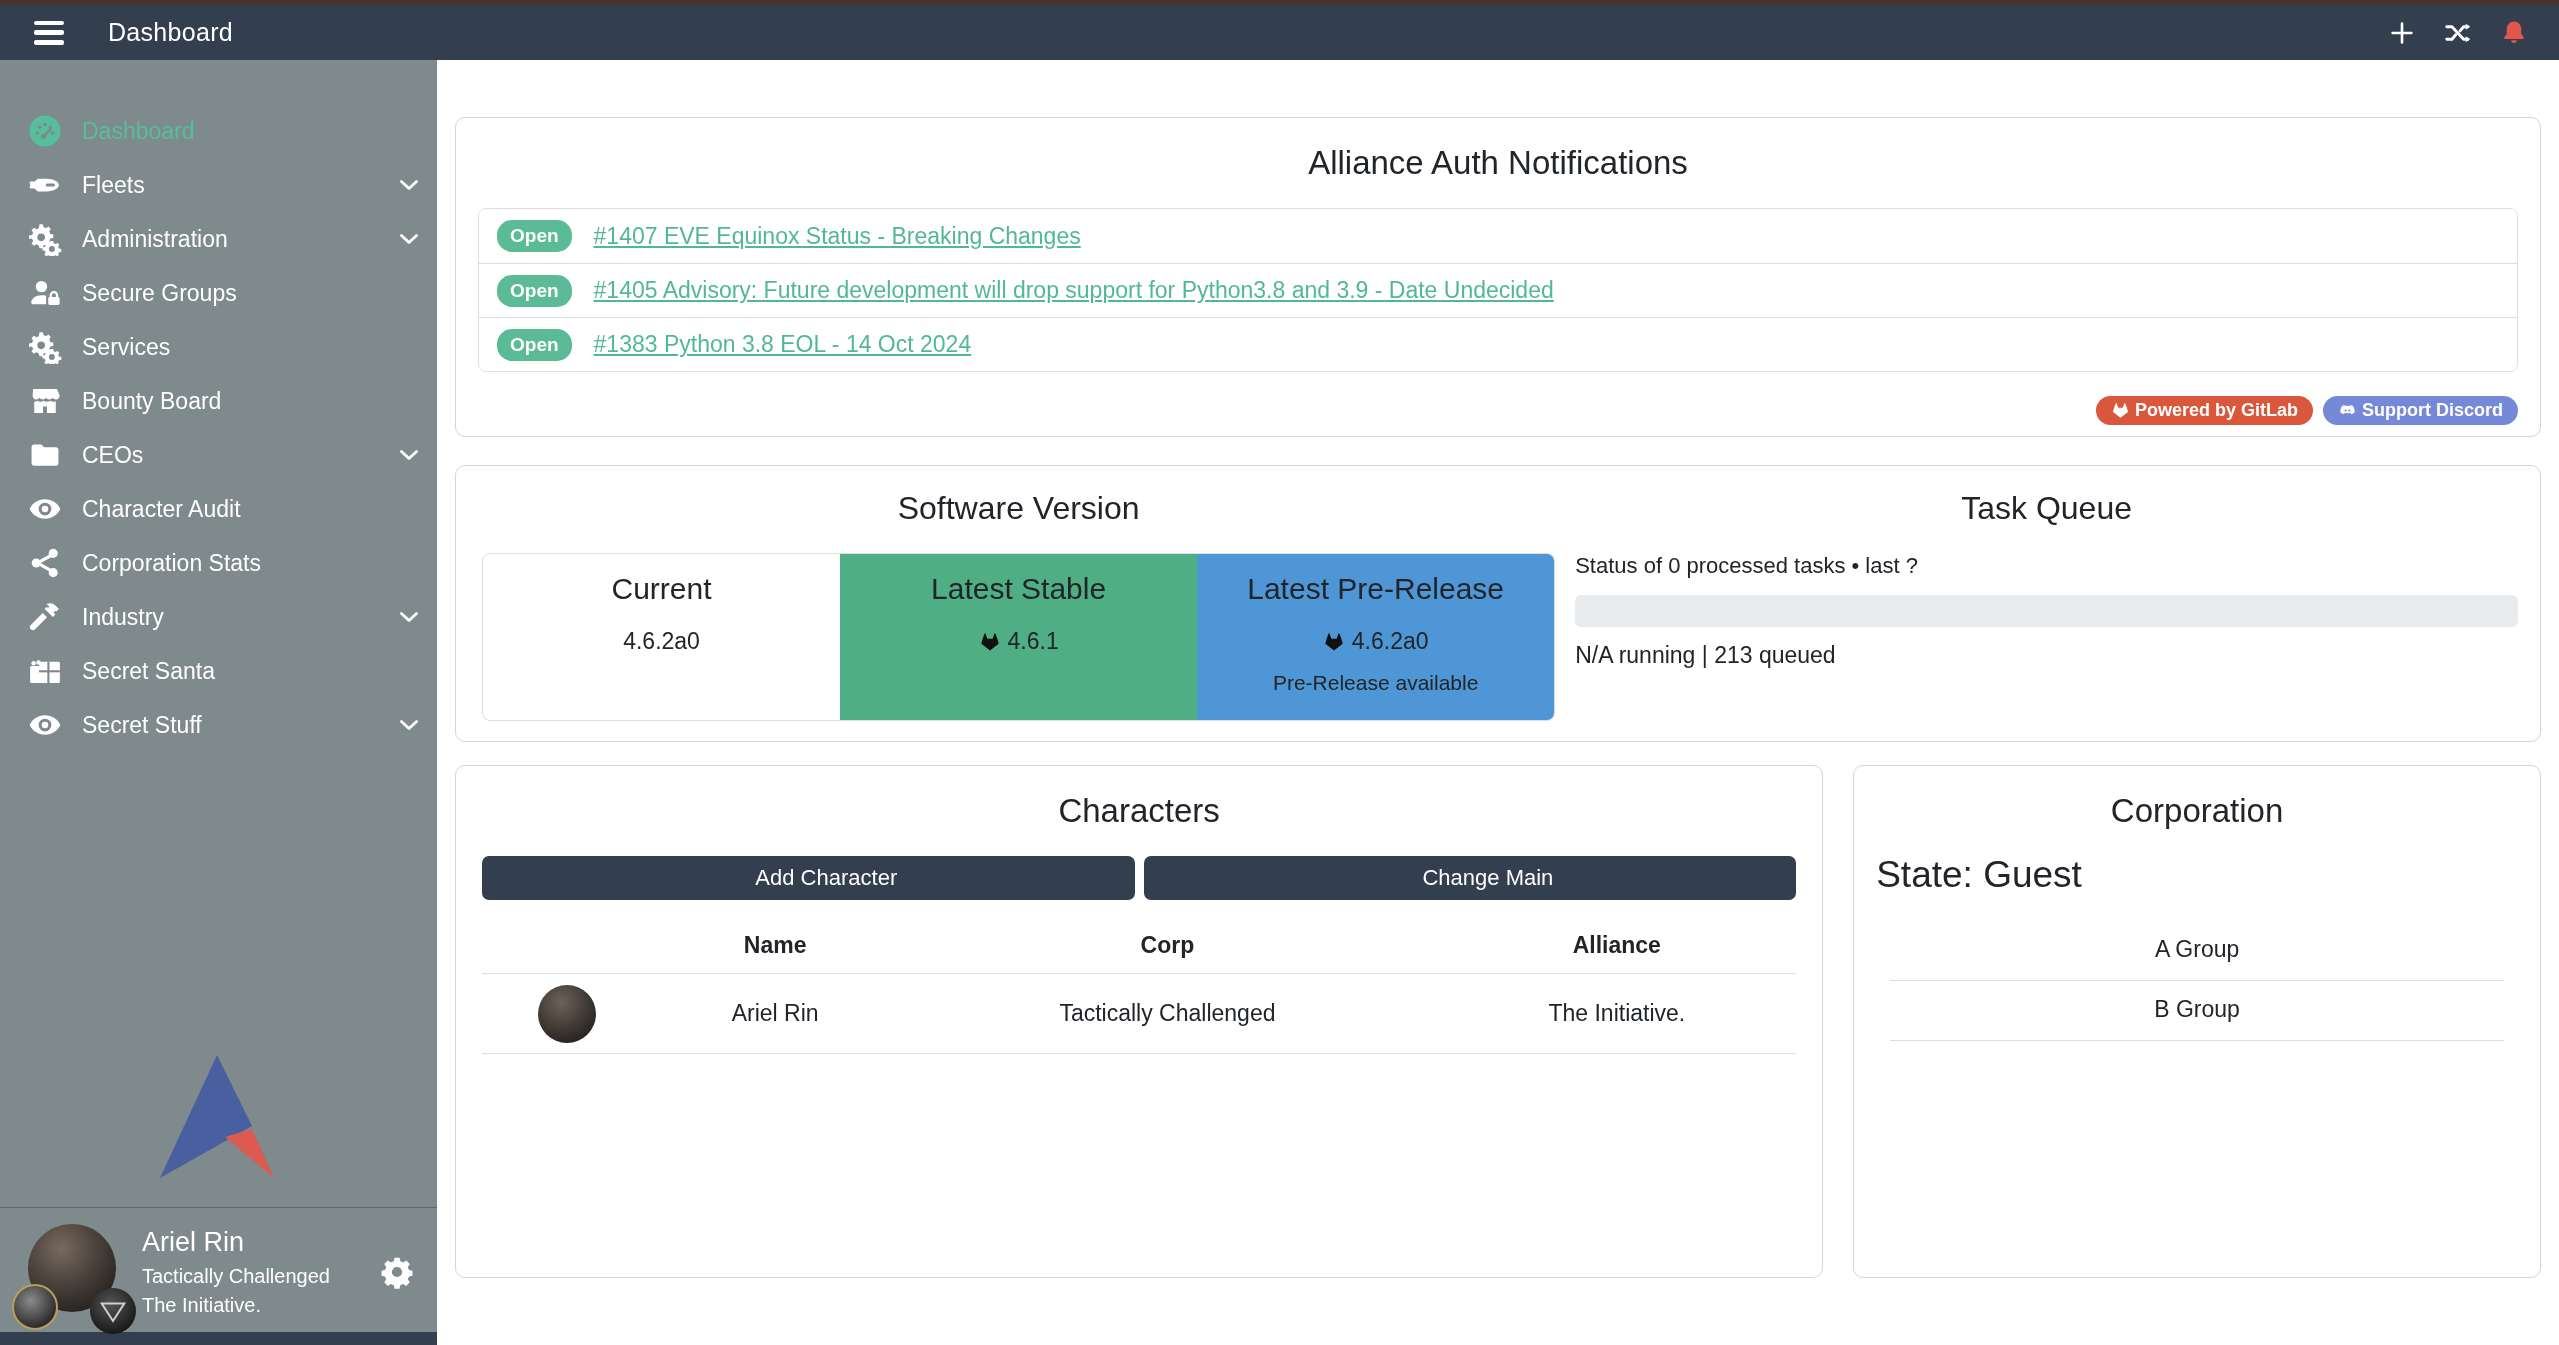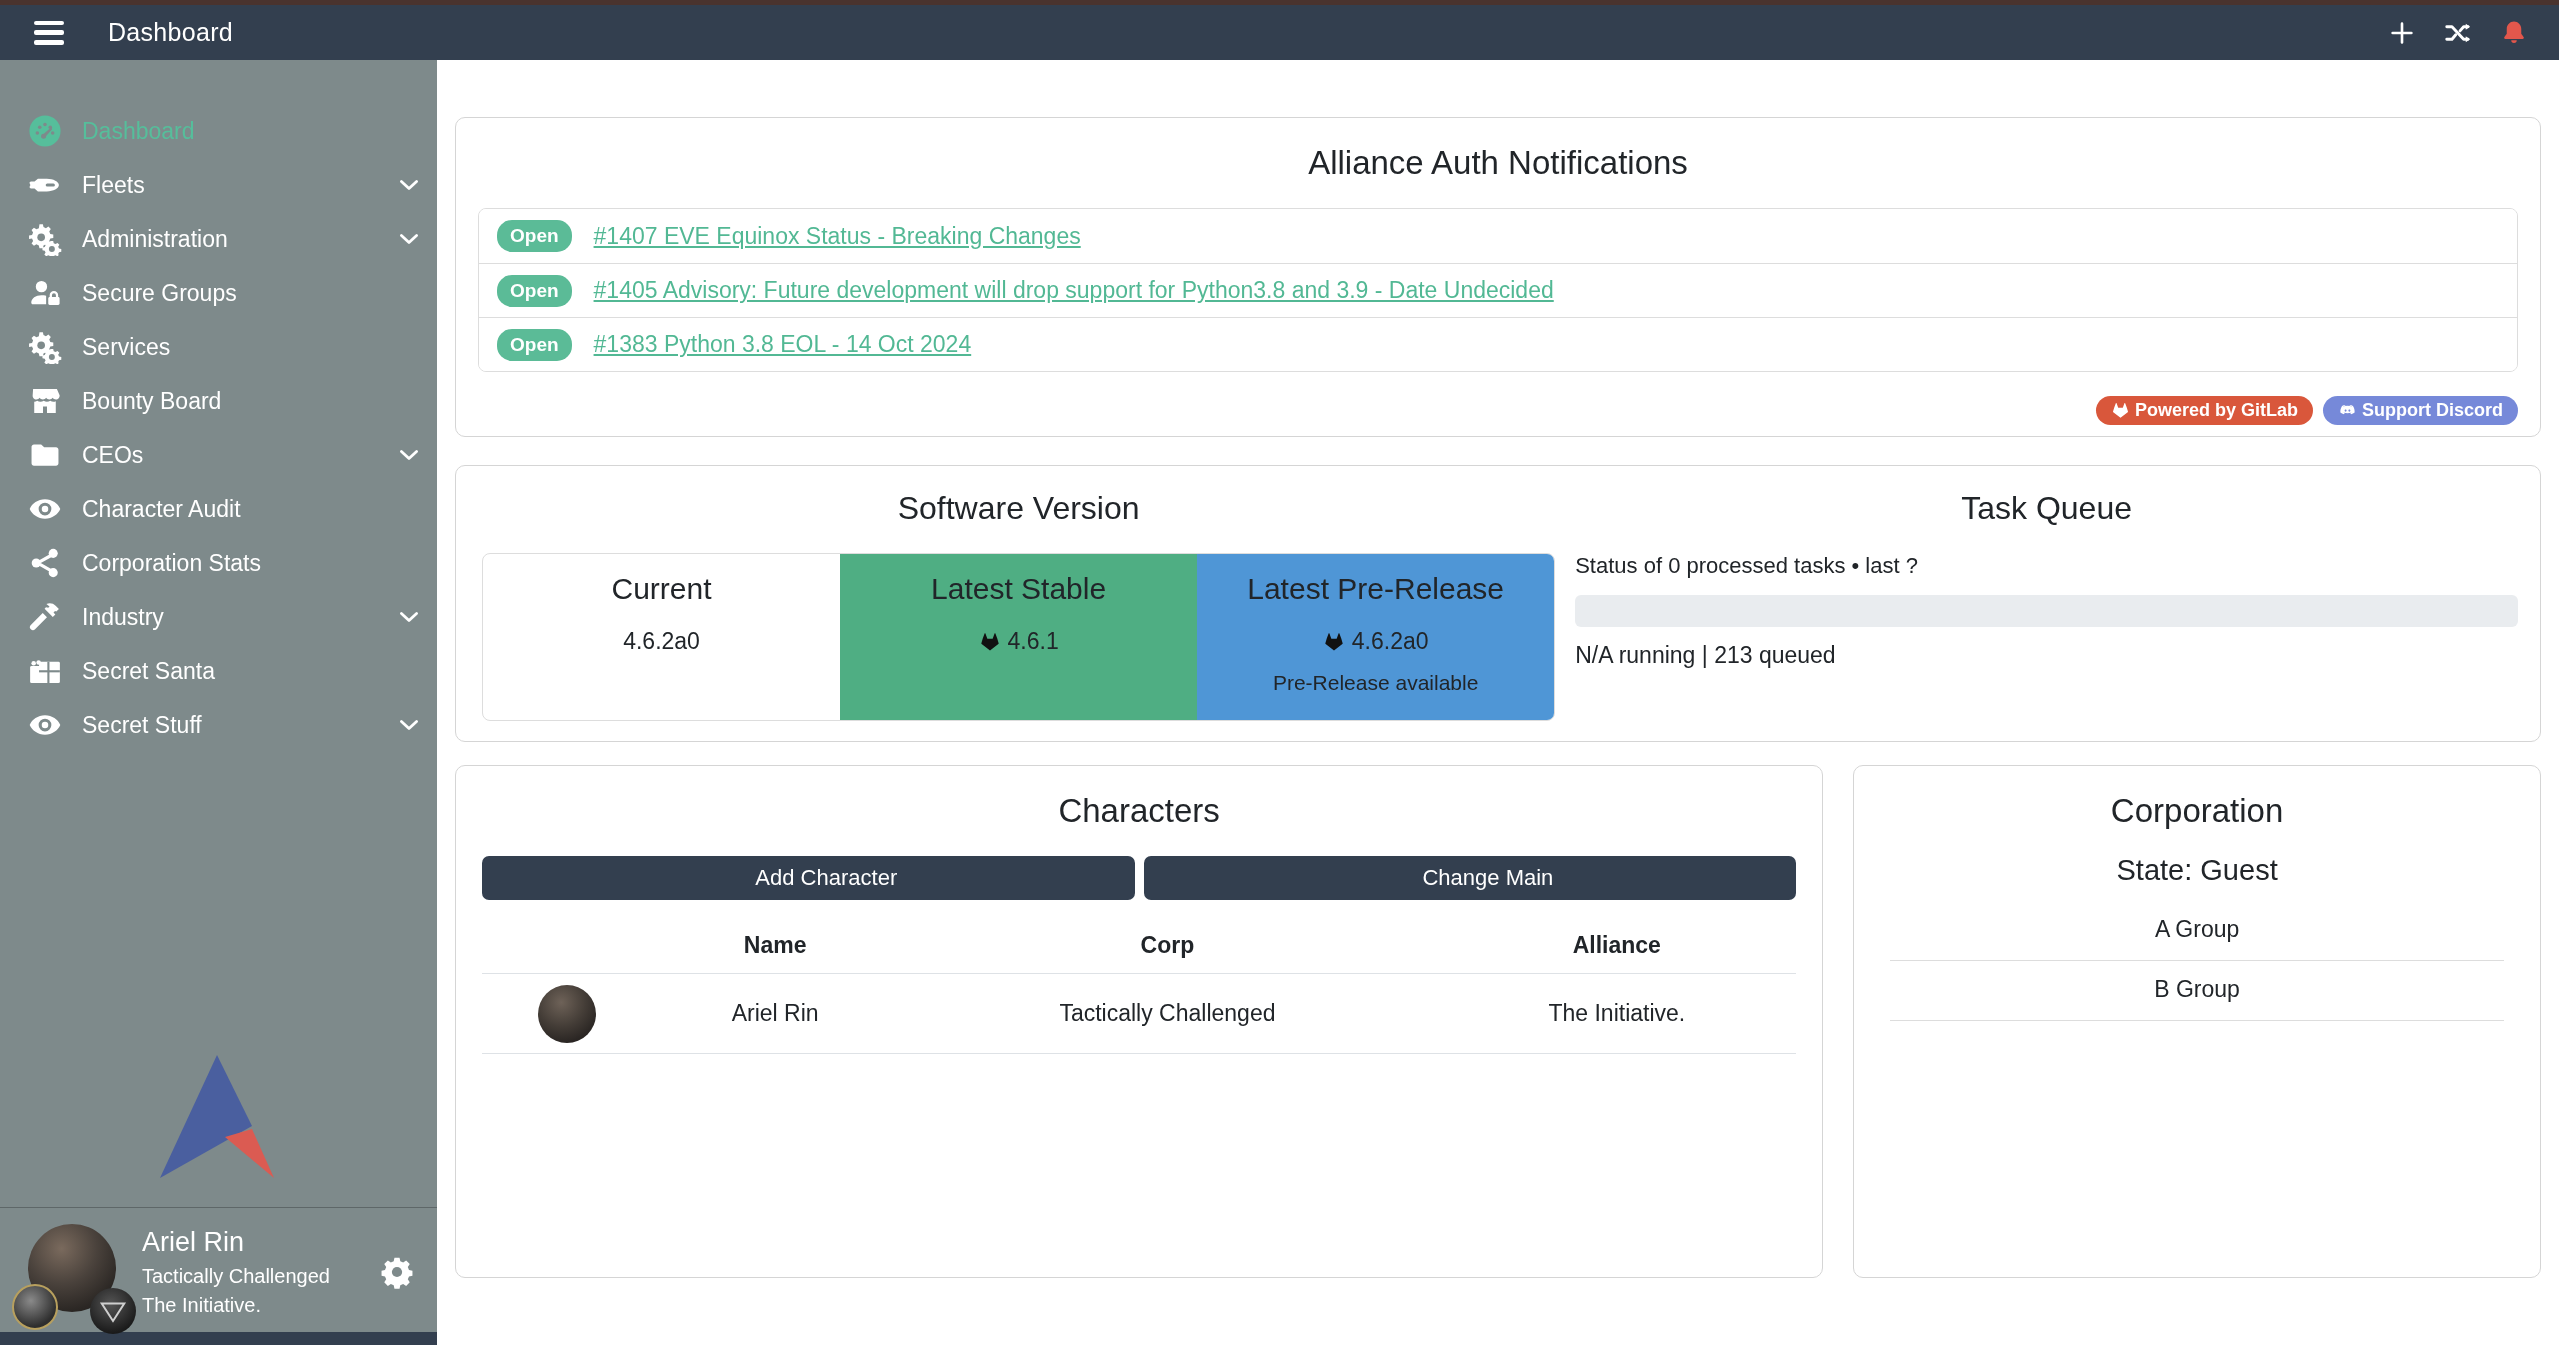--- a/index.html
+++ b/index.html
@@ -88,21 +88,21 @@
   .card-chars { flex:2.06; height:513px; padding:26px 22px; }
   .card-mem  { flex:1; height:513px; padding:26px 22px; }
   .btn-row { display:flex; gap:9px; margin:26px 4px 0; }
   .btn-dark { flex:1; height:44px; background:#333F4F; color:#fff; font-size:22px; border:none; border-radius:7px; font-family:inherit; cursor:pointer;padding-left:36px; }
   .char-table { width:calc(100% - 8px); margin:20px 4px 0; border-collapse:collapse; }
   .char-table th { font-size:23px; font-weight:700; padding:12px 10px 14px; text-align:center; border-bottom:1px solid #dee2e6; }
   .char-table td { font-size:23px; padding:8px 10px; text-align:center; border-bottom:1px solid #dee2e6; height:80px; }
   .char-table th.col-avatar { width:13%; }
   .tbl-avatar { width:58px; height:58px; border-radius:50%; margin:0 auto;
     background:radial-gradient(circle at 40% 30%, #6e6258 0%, #443d37 45%, #262220 80%); }
-  .mem-state { font-size:29px; text-align:center; margin:24px 0 14px; }
+  .mem-state { font-size:37px; text-align:left; margin:24px 0 25px; }
   .mem-group { font-size:23px; text-align:center; padding:15px 0 17px; border-bottom:1px solid #ddd; margin:0 14px; }
 </style>
 </head>
 <body>
 
 <div class="app">
   <div class="topstrip"></div>
 
   <div class="navbar">
     <div class="hamburger">

